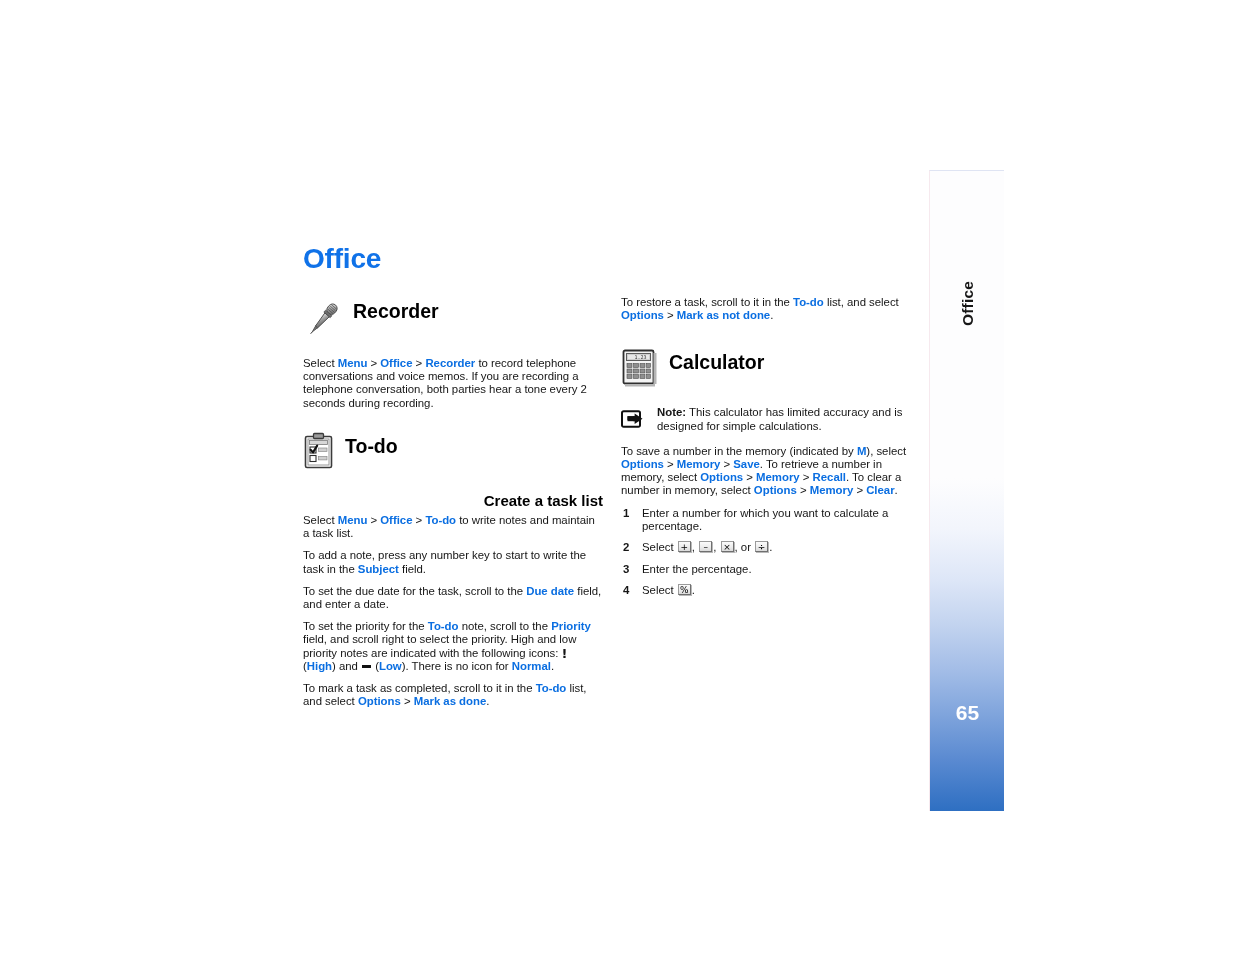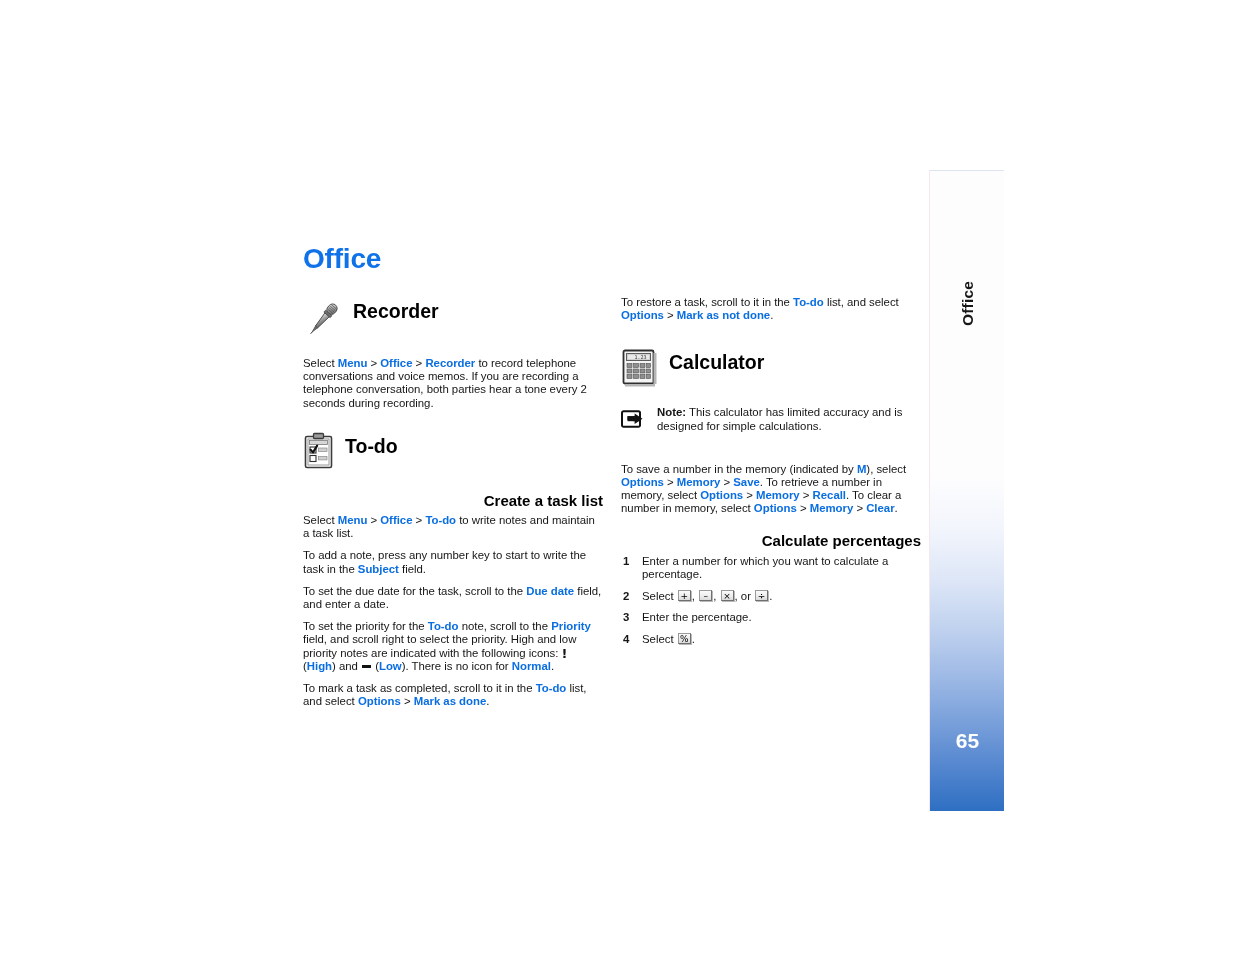--- a/index.html
+++ b/index.html
@@ -58,21 +58,21 @@
     writing-mode: vertical-rl;
     transform: rotate(180deg);
     transform-origin: center;
     height: 80px;
     display: flex;
     align-items: center;
     justify-content: center;
   }
   #page-number {
     position: absolute;
-    top: 558px;
+    top: 530px;
     left: 0;
     width: 75px;
     text-align: center;
     font-size: 21px;
     font-weight: bold;
     color: #ffffff;
   }
 
   
   .col {
@@ -122,21 +122,21 @@
     letter-spacing: -0.02px;
   }
   p.body:last-child { margin-bottom: 0; }
   .lnk { color: #0a6ee1; font-weight: bold; }
   .gt  { color: #151515; }
 
   
   .note {
     display: flex;
     align-items: flex-end;
-    margin: 9px 0 30px 0;
+    margin: 9px 0 12px 0;
   }
   .note .note-text {
     font-size: 11.4px;
     line-height: 13.2px;
     margin-left: 9px;
     color: #151515;
   }
   .note .note-text b { font-weight: bold; }
 
   
@@ -325,21 +325,20 @@
           <rect x="6.5" y="7.2" width="7.4" height="5" fill="#111"></rect>
           <path d="M13.6 4.6 L13.6 15 L21.5 9.8 Z" fill="#111"></path>
           <rect x="12.2" y="7.2" width="5" height="5" fill="#111"></rect>
         </svg>
       </span>
       <span class="note-text"><b>Note:</b><span> This calculator has limited accuracy and is designed for simple calculations.</span></span>
     </div>
 
     <p class="body"><span>To save a number in the memory (indicated by </span><span class="lnk">M</span><span>), select </span><span class="lnk">Options</span><span class="gt"> &gt; </span><span class="lnk">Memory</span><span class="gt"> &gt; </span><span class="lnk">Save</span><span>. To retrieve a number in memory, select </span><span class="lnk">Options</span><span class="gt"> &gt; </span><span class="lnk">Memory</span><span class="gt"> &gt; </span><span class="lnk">Recall</span><span>. To clear a number in memory, select </span><span class="lnk">Options</span><span class="gt"> &gt; </span><span class="lnk">Memory</span><span class="gt"> &gt; </span><span class="lnk">Clear</span><span>.</span></p>
 
-    <h3 class="sub-head" style="margin-top:16px;margin-bottom:6px;">Calculate percentages</h3>
 
     <ol class="steps" id="steps-list">
         <li><span class="num">1</span><span>Enter a number for which you want to calculate a percentage.</span></li>
         <li><span class="num">2</span><span>Select </span><span class="keycap">+</span><span>, </span><span class="keycap">–</span><span>, </span><span class="keycap">×</span><span>, or </span><span class="keycap">÷</span><span>.</span></li>
         <li><span class="num">3</span><span>Enter the percentage.</span></li>
         <li><span class="num">4</span><span>Select </span><span class="keycap">%</span><span>.</span></li>
       </ol>
 
   </div>
 </div>

